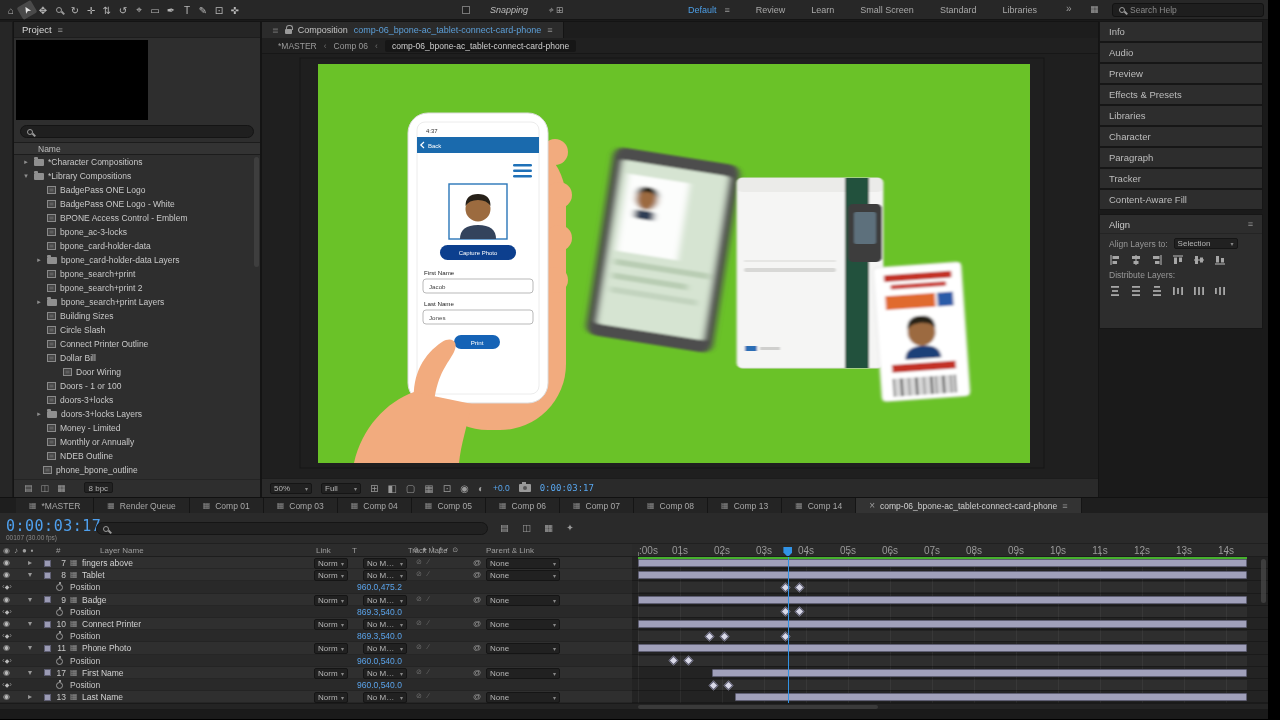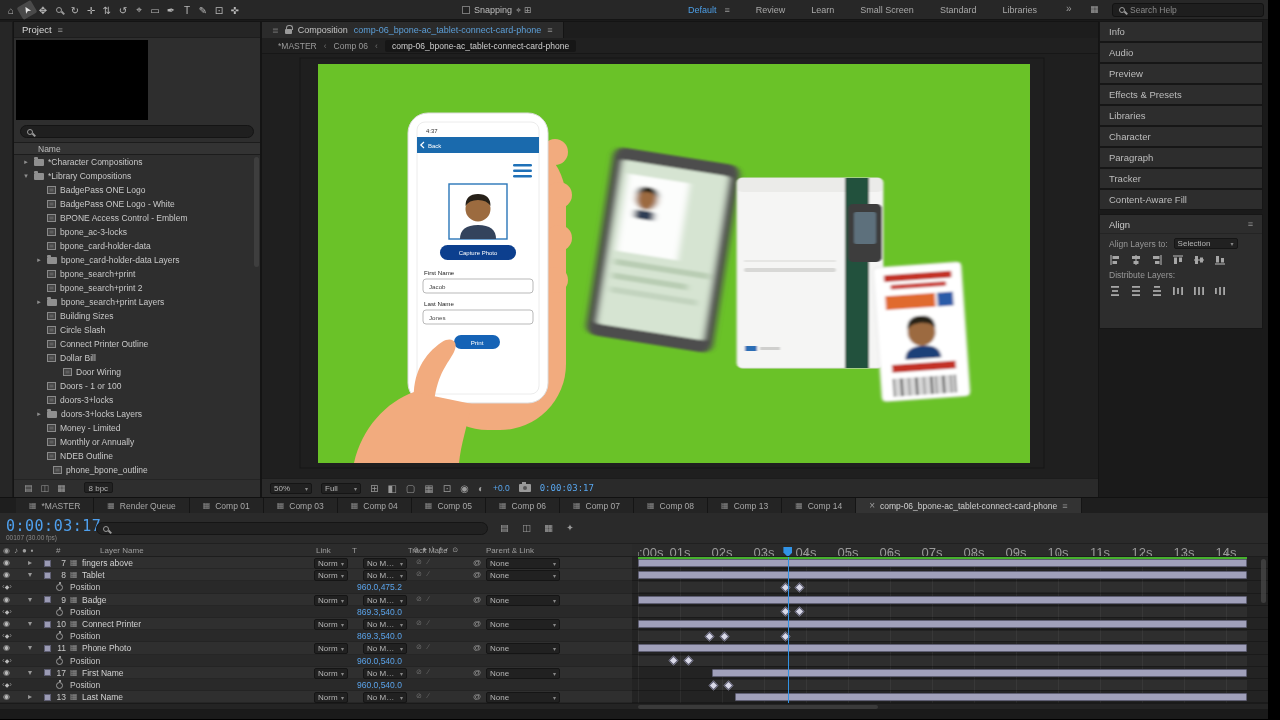--- a/index.html
+++ b/index.html
@@ -7,21 +7,21 @@
   #app{position:absolute;left:0;top:0;width:1268px;height:719px;background:#1a1a1a;font-size:9px;color:#b4b4b4;}
 
   
   #toolbar{position:absolute;left:0;top:0;width:1268px;height:20px;background:#272727;border-bottom:1px solid #141414;}
   #tool-strip{position:absolute;left:4px;top:0;height:20px;display:flex;align-items:center;gap:2px;}
   .tool{display:inline-flex;align-items:center;justify-content:center;width:14px;height:16px;color:#b8b8b8;font-size:10px;cursor:default;}
   .tool.active{background:#4a4a4a;border-radius:2px;color:#e8e8e8;}
   .tool.sel{transform:rotate(-120deg);font-size:9px;}
   .mag{width:6px;height:6px;border:1.5px solid #9a9a9a;border-radius:50%;display:inline-block;position:relative;}
   .mag::after{content:"";position:absolute;width:4px;height:1.5px;background:#9a9a9a;transform:rotate(45deg);right:-3.5px;bottom:-1.5px;}
-  #snap{position:absolute;left:462px;top:0;height:20px;display:flex;align-items:center;gap:4px;color:#bdbdbd;font-size:9px;}
+  #snap{position:absolute;left:462px;top:0;height:20px;display:flex;align-items:center;gap:20px;color:#bdbdbd;font-size:9px;font-style:italic;}
   .cb{width:8px;height:8px;border:1px solid #777;background:#222;display:inline-block;}
   .snap-ic{color:#999;font-size:9px;}
   #ws-strip{position:absolute;left:688px;top:0;height:20px;display:flex;align-items:center;gap:26px;font-size:9px;color:#a8a8a8;}
   .ws{white-space:nowrap;cursor:default;}
   .ws.active{color:#4d9fe6;}
   .ws-menu{color:#9a9a9a;font-size:9px;margin-left:-18px;}
   #ws-overflow{position:absolute;left:1066px;top:3px;color:#9a9a9a;font-size:10px;}
   #panel-grid-ic{position:absolute;left:1090px;top:4px;color:#9a9a9a;font-size:9px;}
   #help-search{position:absolute;left:1112px;top:3px;width:152px;height:14px;background:#1e1e1e;border:1px solid #121212;border-radius:3px;display:flex;align-items:center;gap:5px;padding:0 6px;}
   #help-search .ph{color:#8a8a8a;font-size:8.5px;}
@@ -101,21 +101,21 @@
   
   #timeline{position:absolute;left:0;top:513px;width:1268px;height:190px;background:#2a2a2a;}
   #tl-tc{position:absolute;left:6px;top:4px;color:#4fa0ee;font-family:"DejaVu Sans Mono",monospace;font-size:15px;letter-spacing:.5px;}
   #tl-frameinfo{position:absolute;left:6px;top:21px;color:#8a8a8a;font-size:6.5px;}
   #tl-search{position:absolute;left:96px;top:9px;width:392px;height:13px;background:#212121;border:1px solid #151515;border-radius:7px;display:flex;align-items:center;gap:5px;padding:0 6px;}
   #tl-hicons{position:absolute;left:500px;top:9px;display:flex;gap:13px;color:#999;font-size:9.5px;}
   #tl-colhdr{position:absolute;left:0;top:30px;width:632px;height:14px;background:#2c2c2c;border-top:1px solid #202020;border-bottom:1px solid #1d1d1d;font-size:8px;color:#9e9e9e;}
   #tl-colhdr span{position:absolute;top:2px;}
   #tl-ruler{position:absolute;left:632px;top:30px;width:636px;height:14px;background:#2a2a2a;border-top:1px solid #202020;border-bottom:1px solid #1d1d1d;overflow:hidden;}
   .rtick{position:absolute;bottom:0;width:1px;height:4px;background:#6e6e6e;}
-  .rlab{position:absolute;top:1px;transform:translateX(-50%);font-size:13px;color:#999;}
+  .rlab{position:absolute;top:1px;transform:translateX(-50%);font-size:10px;color:#999;}
   .rlab.first{transform:none;margin-left:1px;}
   .ph-head{position:absolute;top:3px;width:9px;height:10px;background:#3193e6;clip-path:polygon(0 0,100% 0,100% 55%,50% 100%,0 55%);}
   #tl-left{position:absolute;left:0;top:44px;width:632px;height:146px;background:#272727;overflow:hidden;}
   #tl-graph{position:absolute;left:632px;top:44px;width:636px;height:146px;background:#232323;overflow:hidden;}
   .vline{position:absolute;top:0;width:1px;height:146px;background:#1f1f1f;}
   .trow{position:absolute;left:0;width:632px;height:12.2px;}
   .lrow{background:#2f2f2f;border-bottom:1px solid #262626;}
   .prow{background:#292929;border-bottom:1px solid #242424;}
   .trow span{position:absolute;top:1px;white-space:nowrap;}
   .c-eye{left:3px;color:#b9b9b9;font-size:8px;}
@@ -323,21 +323,21 @@
         <div class="pitem" style="padding-left:21px">
           <span class="twirl"></span>
           <span class="ic-comp"></span>
           <span class="plabel">Monthly or Annually</span>
         </div>
         <div class="pitem" style="padding-left:21px">
           <span class="twirl"></span>
           <span class="ic-comp"></span>
           <span class="plabel">NDEB Outline</span>
         </div>
-        <div class="pitem" style="padding-left:27px">
+        <div class="pitem" style="padding-left:17px">
           <span class="twirl"></span>
           <span class="ic-comp"></span>
           <span class="plabel">phone_bpone_outline</span>
         </div>
       </div>
     <div class="p-footer">
       <span id="pfooter-icons"><span class="pf-ic" style="margin-right:8px;">▤</span><span class="pf-ic" style="margin-right:8px;">◫</span><span class="pf-ic" style="margin-right:8px;">▦</span></span>
       <span class="bpc">8 bpc</span>
     </div>
     <div class="p-scroll"></div>

